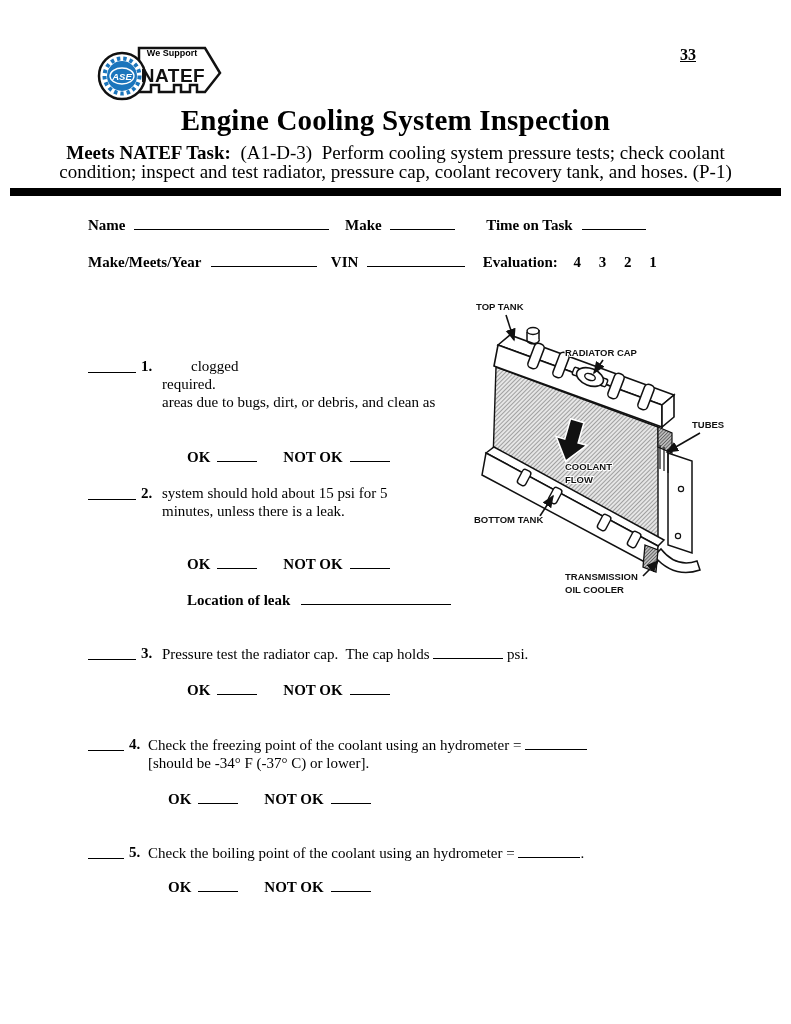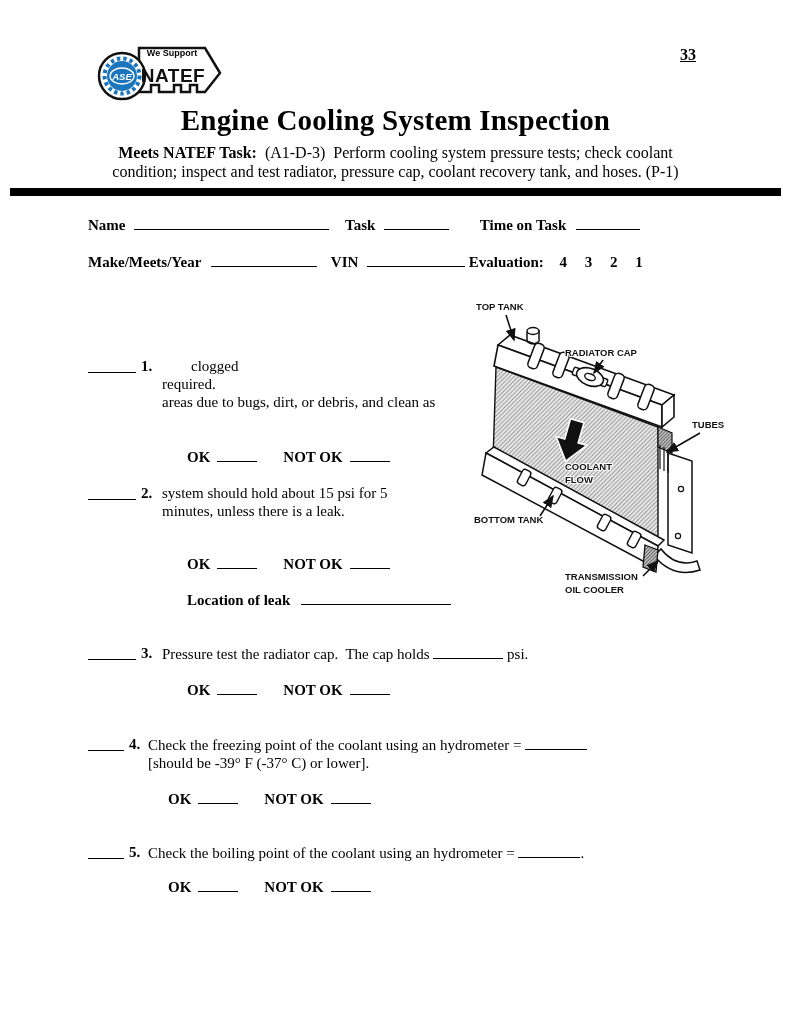--- a/index.html
+++ b/index.html
@@ -6,21 +6,21 @@
   .page{
     position:relative;width:791px;height:1024px;background:#ffffff;
     font-family:"Liberation Serif","DejaVu Serif",serif;color:#000;
     margin:0 auto;overflow:hidden;
   }
   .abs{position:absolute;}
   .b{font-weight:bold;}
   .blank{display:inline-block;border-bottom:1.6px solid #000;height:14px;vertical-align:baseline;}
   .pagenum{top:46px;left:680px;font-size:16px;font-weight:bold;text-decoration:underline;}
   .title{top:104px;left:0;width:791px;text-align:center;font-size:29px;font-weight:bold;letter-spacing:.2px;}
-  .taskband{top:143px;left:0;width:791px;text-align:center;font-size:16px;line-height:19px;}
+  .taskband{top:143px;left:0;width:791px;text-align:center;font-size:19px;line-height:19px;}
   .rule{top:188px;left:10px;width:771px;height:8px;background:#000;}
   .formrow{font-size:15px;white-space:nowrap;}
   .item{position:absolute;display:flex;align-items:flex-start;font-size:15px;line-height:18px;}
   .prefix{width:48px;height:15px;margin-right:5px;}
   .prefix.short{width:36px;}
   .num{font-weight:bold;width:21px;flex:none;}
   .num.short{width:19px;}
   .itext div{white-space:pre;}
   .ind{padding-left:29px;}
   .okrow{position:absolute;font-size:15px;font-weight:bold;white-space:nowrap;}
@@ -58,32 +58,32 @@
   <div class="abs taskband">
     <div style="white-space:pre-wrap;"><span class="b">Meets NATEF Task:</span><span>  (A1-D-3)  Perform cooling system pressure tests; check coolant</span></div>
     <div>condition; inspect and test radiator, pressure cap, coolant recovery tank, and hoses. (P-1)</div>
   </div>
 
   <div class="abs rule"></div>
 
   <div class="abs formrow" style="top:215px;left:88px">
     <span class="b">Name</span>
     <span class="blank" style="width:195px;margin-left:5px"></span>
-    <span class="b" style="margin-left:12px">Task</span>
+    <span class="b" style="margin-left:12px">Make</span>
     <span class="blank" style="width:65px;margin-left:5px"></span>
     <span class="b" style="margin-left:27px">Time on Task</span>
     <span class="blank" style="width:64px;margin-left:6px"></span>
   </div>
 
   <div class="abs formrow" style="top:252px;left:88px">
     <span class="b">Make/Meets/Year</span>
     <span class="blank" style="width:106px;margin-left:6px"></span>
     <span class="b" style="margin-left:10px">VIN</span>
     <span class="blank" style="width:98px;margin-left:5px"></span>
-    <span class="b" style="">Evaluation:</span>
+    <span class="b" style="margin-left:14px">Evaluation:</span>
     <span class="b" style="margin-left:12px">4</span>
     <span class="b" style="margin-left:14px">3</span>
     <span class="b" style="margin-left:14px">2</span>
     <span class="b" style="margin-left:14px">1</span>
   </div>
 
   <svg class="abs" style="top:293px;left:440px" width="351" height="312" viewBox="0 0 351 312">
     <defs>
       <pattern id="hatch" width="3" height="3" patternUnits="userSpaceOnUse" patternTransform="rotate(45)">
         <rect width="3" height="3" fill="#e6e6e6"></rect>
@@ -223,21 +223,21 @@
   </div>
   <div class="okrow" style="top:680px;left:187px">
     <span>OK</span><span class="blank"></span><span class="notok">NOT OK</span><span class="blank"></span>
   </div>
 
   <div class="item" style="top:735px;left:88px">
     <span class="prefix blank short"></span>
     <span class="num short">4.</span>
     <div class="itext">
       <div><span>Check the freezing point of the coolant using an hydrometer =</span> <span class="blank" style="width:62px"></span></div>
-      <div>[should be -39° F (-37° C) or lower].</div>
+      <div>[should be -34° F (-37° C) or lower].</div>
     </div>
   </div>
   <div class="okrow" style="top:789px;left:168px">
     <span>OK</span><span class="blank"></span><span class="notok">NOT OK</span><span class="blank"></span>
   </div>
 
   <div class="item" style="top:843px;left:88px">
     <span class="prefix blank short"></span>
     <span class="num short">5.</span>
     <div class="itext">

